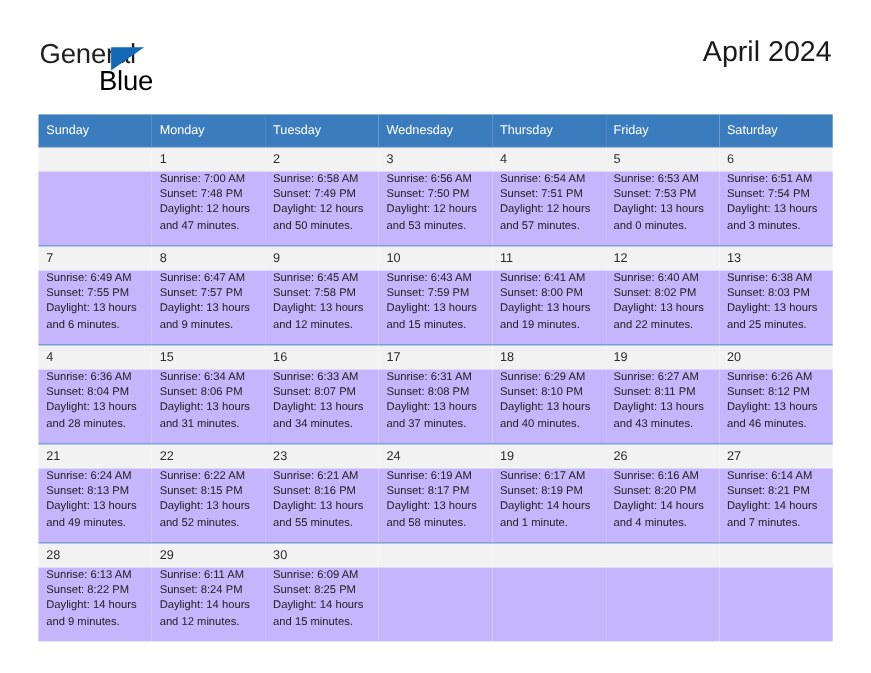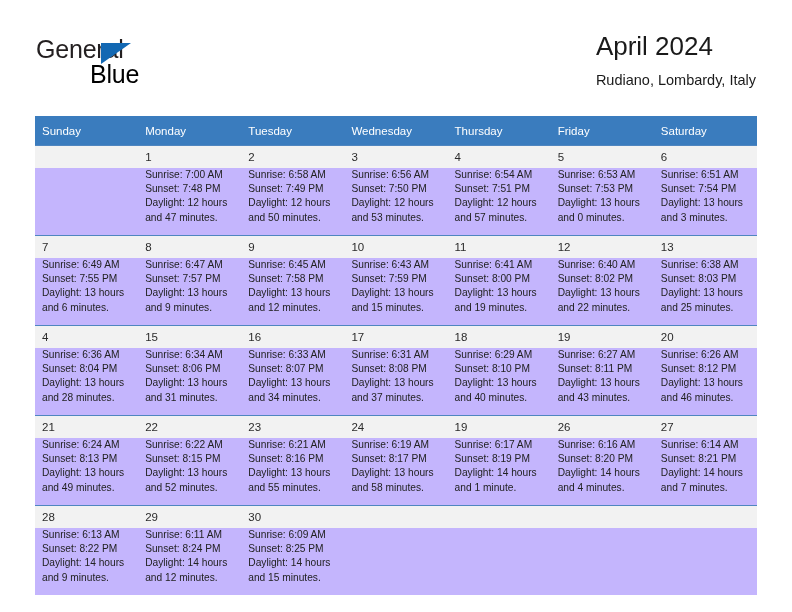--- a/index.html
+++ b/index.html
@@ -64,21 +64,21 @@
     line-height: 27px;
     letter-spacing: -0.2px;
     color: #000000;
     font-family: "Liberation Sans", sans-serif;
   }
 
   .title-block {
     position: absolute;
     right: 36px;
     top: 30px;
-    text-align: left;
+    text-align: center;
   }
   .cal-title {
     font-size: 26px;
     line-height: 32px;
     color: #1a1a1a;
     font-weight: normal;
     font-family: "Liberation Sans", sans-serif;
     margin: 0;
     white-space: nowrap;
   }
@@ -88,21 +88,21 @@
     color: #1a1a1a;
     margin-top: 8px;
     white-space: nowrap;
     font-family: "Liberation Sans", sans-serif;
   }
 
   
   .cal-wrap {
     position: absolute;
     left: 35px;
-    top: 116px;
+    top: 104px;
     width: 722px;
   }
   table.cal {
     border-collapse: collapse;
     width: 722px;
     table-layout: fixed;
   }
   table.cal th {
     background: #3a7cbe;
     color: #ffffff;
@@ -159,21 +159,20 @@
   <div class="header">
 
     <div class="brand">
       <span class="brand-general">General</span>
       <span class="brand-triangle"></span>
       <span class="brand-blue">Blue</span>
     </div>
 
     <div class="title-block">
       <div class="cal-title">April 2024</div>
-      <div class="cal-subtitle">Rudiano, Lombardy, Italy</div>
     </div>
 
   </div>
 
   <div class="cal-wrap">
     <table class="cal">
       <thead>
         <tr id="weekday-row">
             <th>Sunday</th>
             <th>Monday</th>

